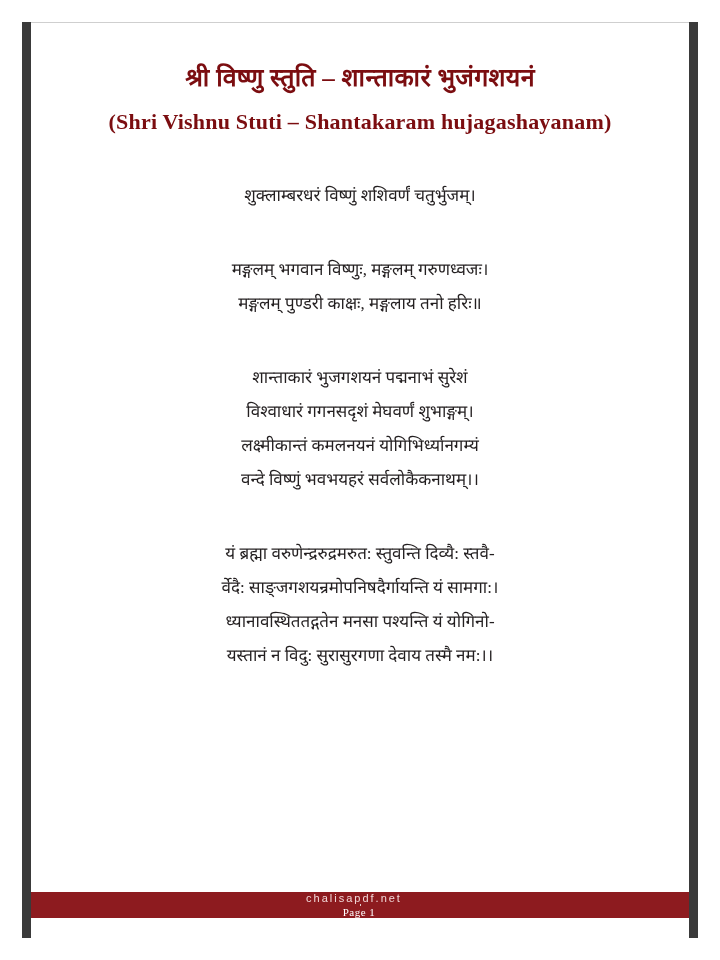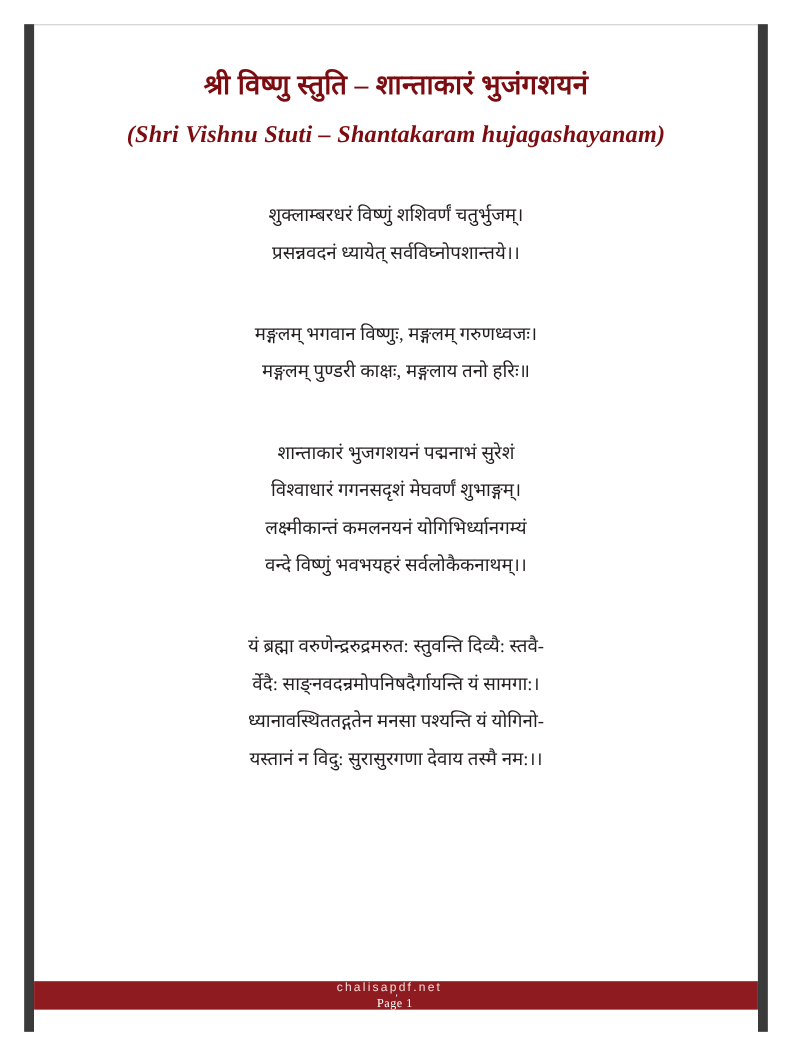--- a/index.html
+++ b/index.html
@@ -63,21 +63,20 @@
     font-size: 25px;
     color: #7b0d10;
     letter-spacing: 0.3px;
     line-height: 1.25;
     margin-top: 22px;
   }
   .subtitle {
     text-align: center;
     font-family: "Liberation Serif", serif;
     font-weight: bold;
-    font-style: italic;
     font-size: 22px;
     color: #7b0d10;
     margin-top: 16px;
     letter-spacing: 0.2px;
   }
   .verses {
     margin-top: 44px;
   }
   .stanza {
     margin-bottom: 40px;
@@ -144,38 +143,37 @@
 
   <div class="content">
 
     <div class="title">श्री विष्णु स्तुति – शान्ताकारं भुजंगशयनं</div>
     <div class="subtitle">(Shri Vishnu Stuti – Shantakaram hujagashayanam)</div>
 
     <div class="verses">
 
       <div class="stanza">
         <div class="line">शुक्लाम्बरधरं विष्णुं शशिवर्णं चतुर्भुजम्।</div>
-        <div class="line">प्रसन्नवदनं ध्यायेत् सर्वविघ्नोपशान्तये।।</div>
       </div>
 
       <div class="stanza">
         <div class="line">मङ्गलम् भगवान विष्णुः, मङ्गलम् गरुणध्वजः।</div>
         <div class="line">मङ्गलम् पुण्डरी काक्षः, मङ्गलाय तनो हरिः॥</div>
       </div>
 
       <div class="stanza">
         <div class="line">शान्ताकारं भुजगशयनं पद्मनाभं सुरेशं</div>
         <div class="line">विश्वाधारं गगनसदृशं मेघवर्णं शुभाङ्गम्।</div>
         <div class="line">लक्ष्मीकान्तं कमलनयनं योगिभिर्ध्यानगम्यं</div>
         <div class="line">वन्दे विष्णुं भवभयहरं सर्वलोकैकनाथम्।।</div>
       </div>
 
       <div class="stanza">
         <div class="line">यं ब्रह्मा वरुणेन्द्ररुद्रमरुत: स्तुवन्ति दिव्यै: स्तवै-</div>
-        <div class="line">र्वेदै: साङ्नवदन्रमोपनिषदैर्गायन्ति यं सामगा:।</div>
+        <div class="line">र्वेदै: साङ्जगशयन्रमोपनिषदैर्गायन्ति यं सामगा:।</div>
         <div class="line">ध्यानावस्थिततद्गतेन मनसा पश्यन्ति यं योगिनो-</div>
         <div class="line">यस्तानं न विदु: सुरासुरगणा देवाय तस्मै नम:।।</div>
       </div>
 
     </div>
   </div>
 
   <div class="footer-bar">
     <span class="footer-site">chalisapdf.net</span>
     <span class="footer-sep"></span>

